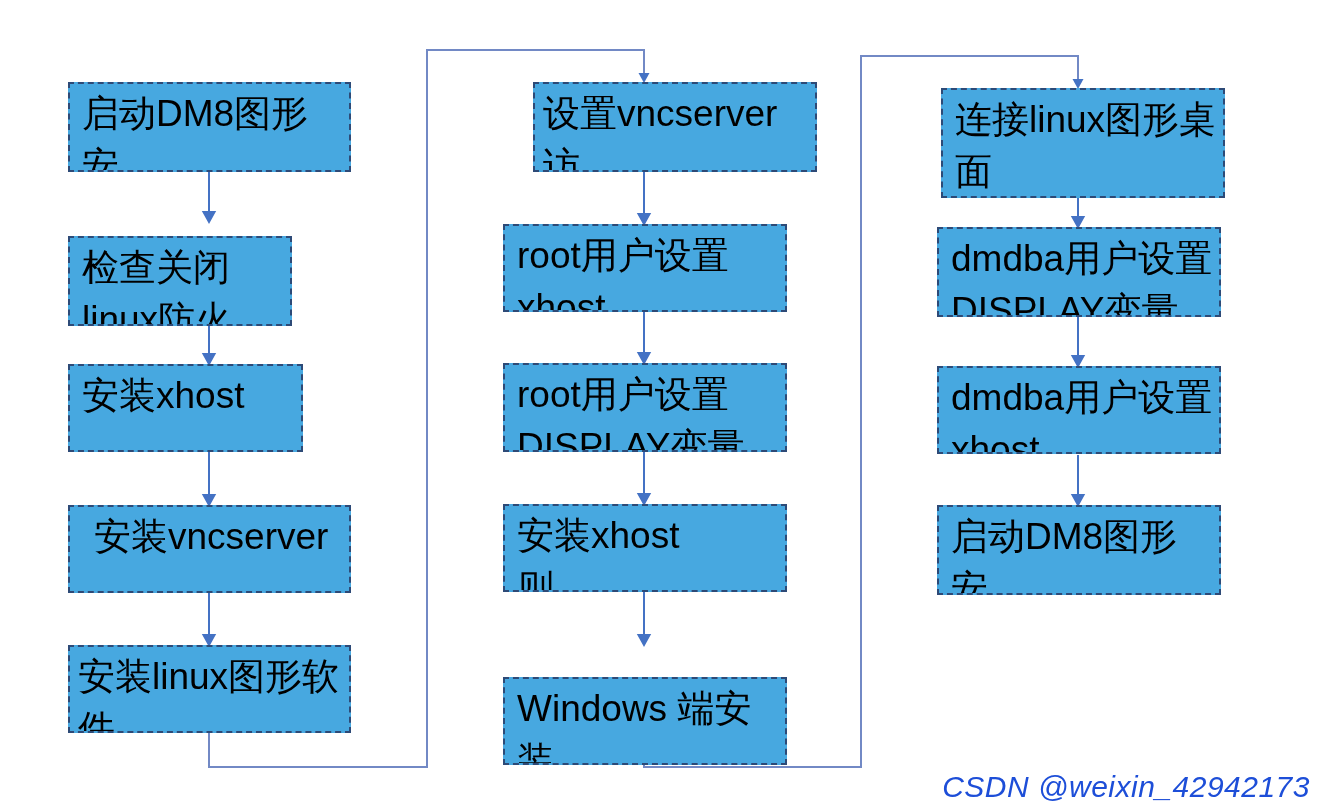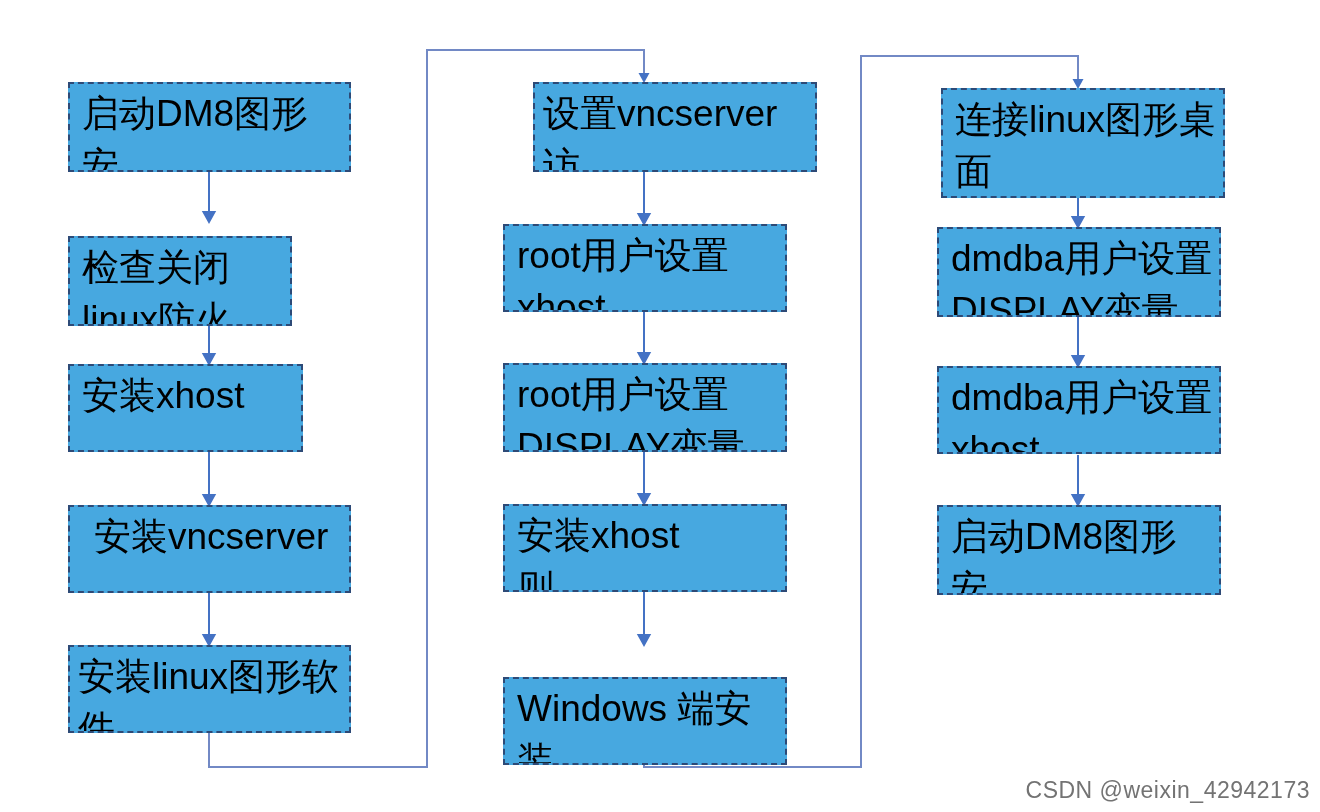--- a/index.html
+++ b/index.html
@@ -31,23 +31,24 @@
     font-size: 37px;
     line-height: 52px;
     padding: 4px 6px 4px 12px;
     white-space: pre-line;
     overflow: hidden;
   }
   .watermark {
     position: absolute;
     right: 10px;
     bottom: 8px;
-    font-size: 23px;
-    color: #737373;
+    font-size: 30px;
+    color: #1d4ed8;
     letter-spacing: 0.5px;
+    font-style: italic;
   }
 </style>
 </head>
 <body>
 
 <div class="canvas">
 
   <svg class="connector-layer" viewBox="0 0 1320 812">
 
     <g stroke="#4472c4" stroke-width="2" fill="#4472c4">

